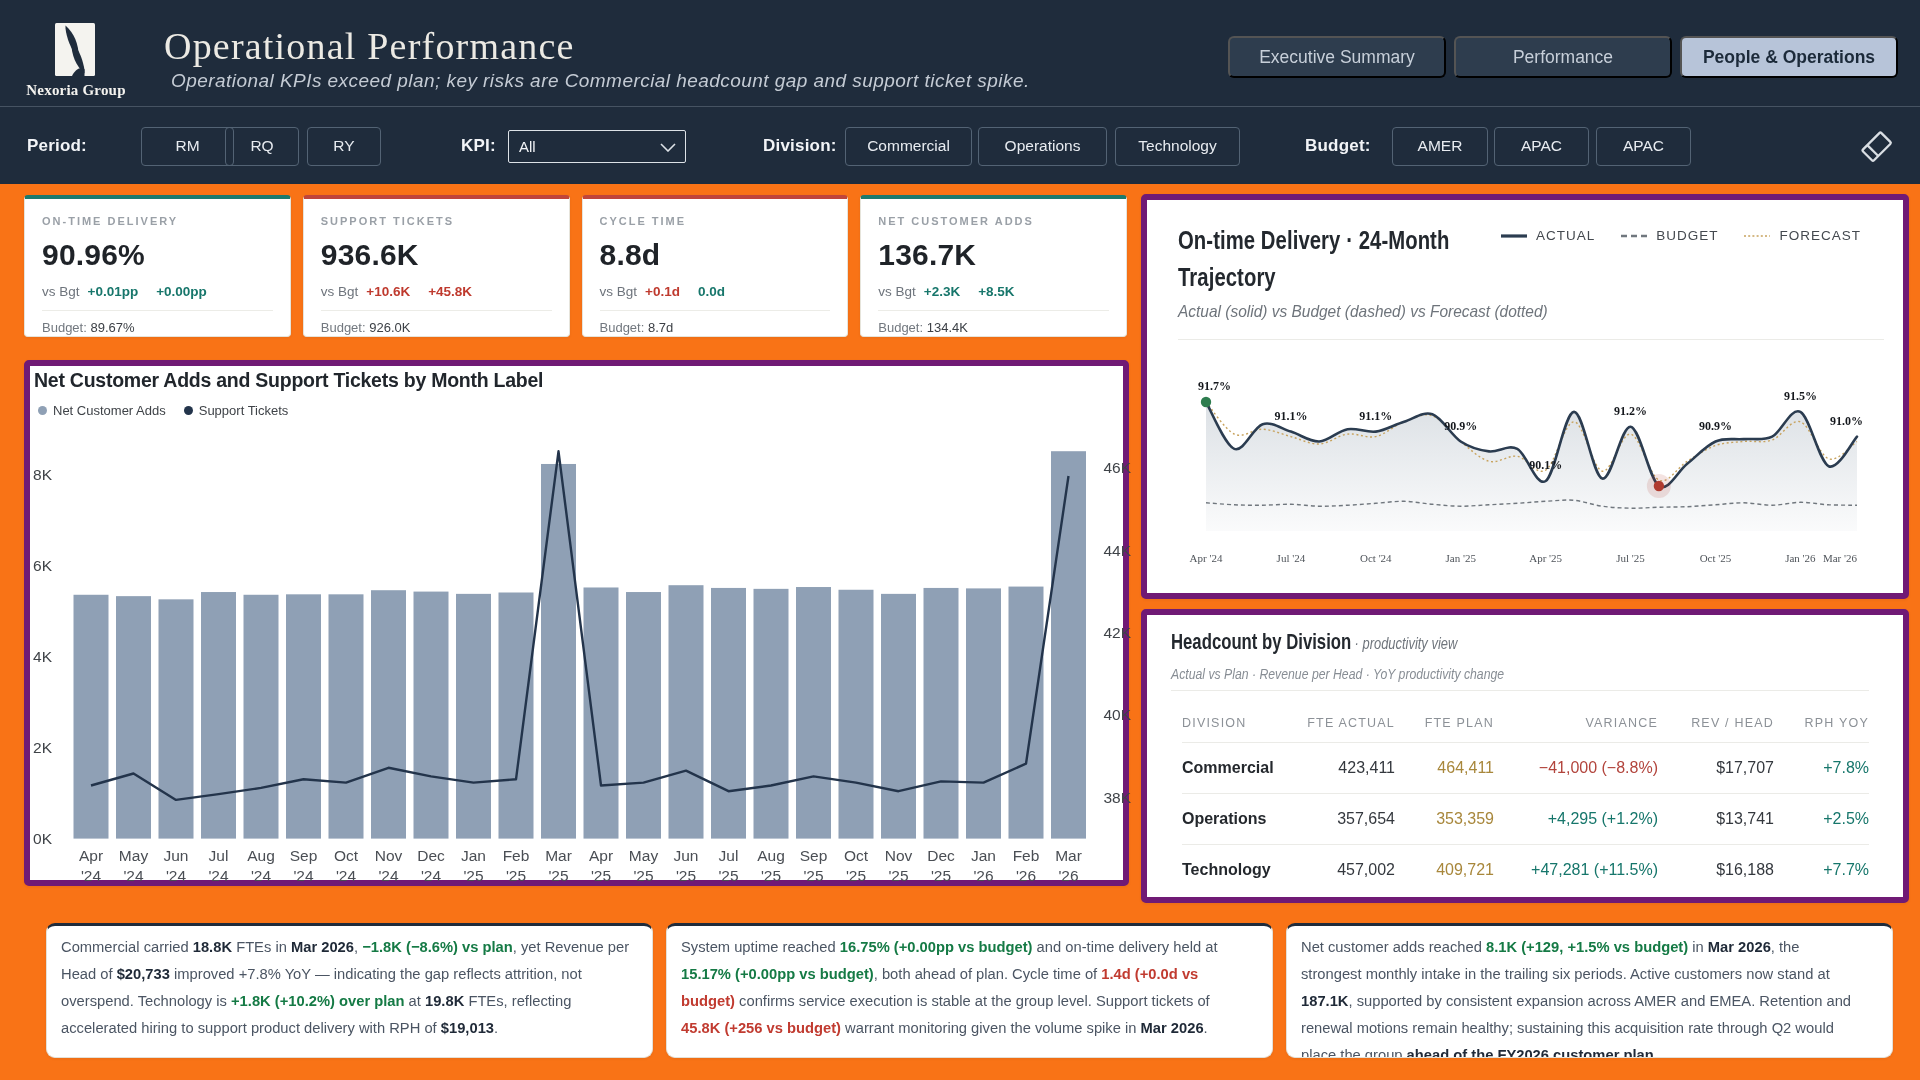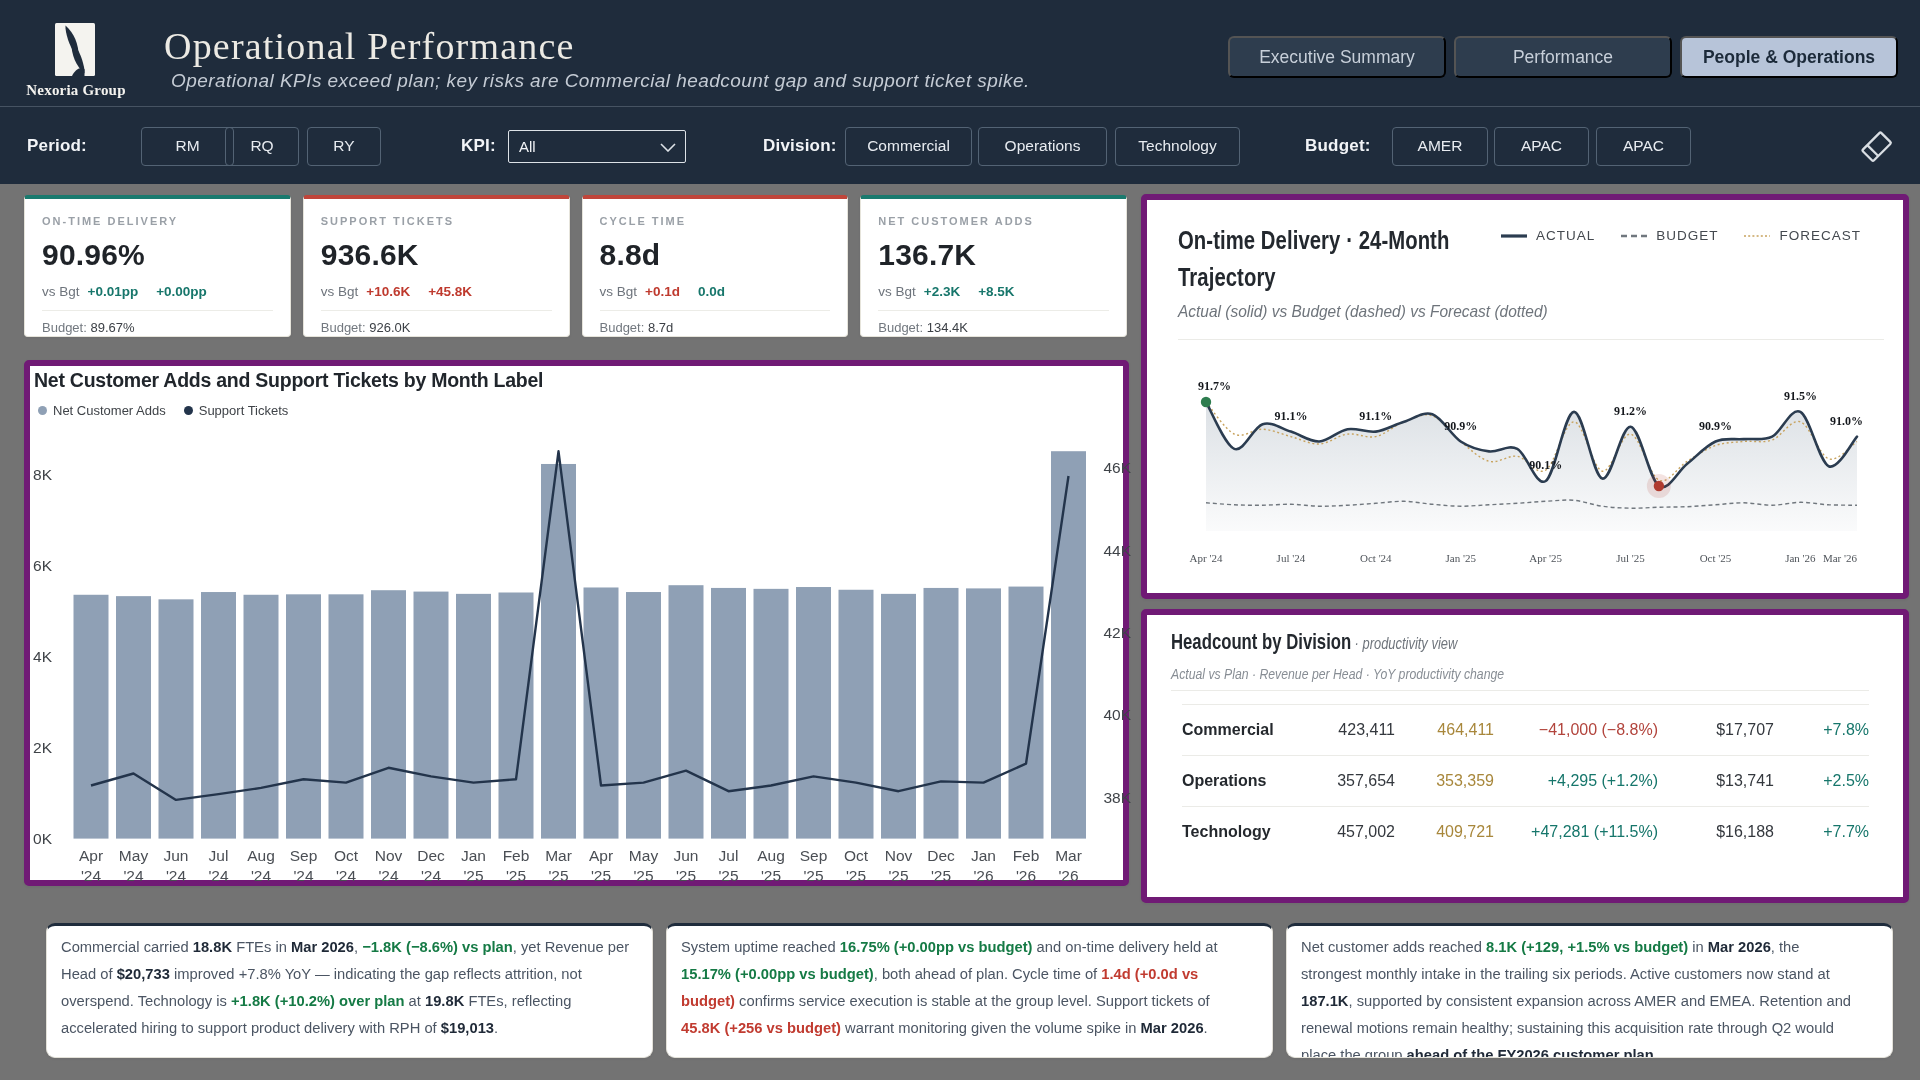--- a/index.html
+++ b/index.html
@@ -24,21 +24,21 @@
     border-top:1px solid #465362; }
   .fb-item { position:absolute; top:0; height:78px; display:flex; align-items:center; }
   .fb-label { font-size:17px; font-weight:700; color:#f2f4f7; letter-spacing:.2px; }
   .fb-btn { height:39px; border:1px solid #536374; border-radius:4px; background:transparent;
     color:#e8ecf1; font-size:15.5px; display:flex; align-items:center; justify-content:center; cursor:pointer; }
   .fb-select { height:33px; border:1.5px solid #dde2e7; border-radius:2px; display:flex; align-items:center;
     padding-left:10px; color:#f2f4f7; font-size:15px; position:relative; cursor:pointer; }
   .fb-select svg { position:absolute; right:9px; top:12px; }
 
   
-  .main { position:absolute; left:0; top:184px; width:1920px; height:896px; background:#737373; }
+  .main { position:absolute; left:0; top:184px; width:1920px; height:896px; background:#f97316; }
   .card { position:absolute; background:#ffffff; border:6px solid #701a75; border-radius:5px;
     box-shadow:0 1px 3px rgba(25,35,45,.07);padding-left:40px; }
 
   
   .kpi-row { position:absolute; left:24px; top:11px; width:1103px; height:142px; display:flex; gap:12px; }
   .kpi-card { position:relative; flex:1; background:#fff; border:1px solid #e6e4db; border-radius:4px;
     border-top:4px solid #1a7a6e; box-shadow:0 1px 3px rgba(25,35,45,.07); padding:16px 10px 0 17px; }
   .kpi-card.red { border-top-color:#c0453a; }
   .kpi-label { font-size:11px; font-weight:700; letter-spacing:2px; color:#9aa0a7; }
   .kpi-value { font-size:30px; font-weight:700; color:#1f2328; margin-top:11px; letter-spacing:.2px; }
@@ -366,20 +366,28 @@
   </div>
 
   <div class="card table-card">
     <div class="tbl-title-row">
       <span class="tbl-title">Headcount by Division</span>
       <span class="tbl-tag">&nbsp;<span>· productivity view</span></span>
     </div>
     <div class="tbl-subtitle">Actual vs Plan · Revenue per Head · YoY productivity change</div>
     <div class="tbl-divider"></div>
     <div class="tbl" id="tbl">
+        <div class="tbl-row tbl-head">
+          <div class="c">DIVISION</div>
+          <div class="c">FTE ACTUAL</div>
+          <div class="c">FTE PLAN</div>
+          <div class="c">VARIANCE</div>
+          <div class="c">REV / HEAD</div>
+          <div class="c">RPH YOY</div>
+        </div>
         <div class="tbl-row tbl-body-row">
           <div class="c ">Commercial</div>
           <div class="c ">423,411</div>
           <div class="c gold">464,411</div>
           <div class="c red">−41,000 (−8.8%)</div>
           <div class="c ">$17,707</div>
           <div class="c teal">+7.8%</div>
         </div>
         <div class="tbl-row tbl-body-row">
           <div class="c ">Operations</div>

